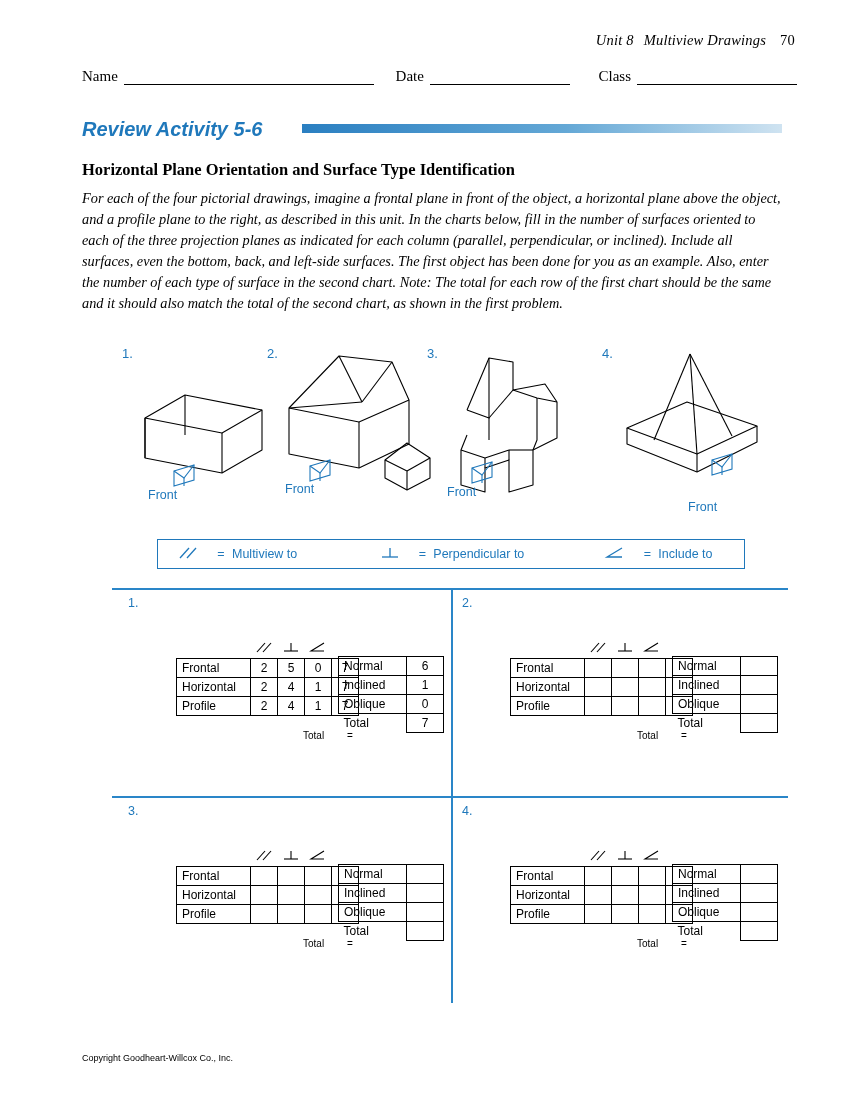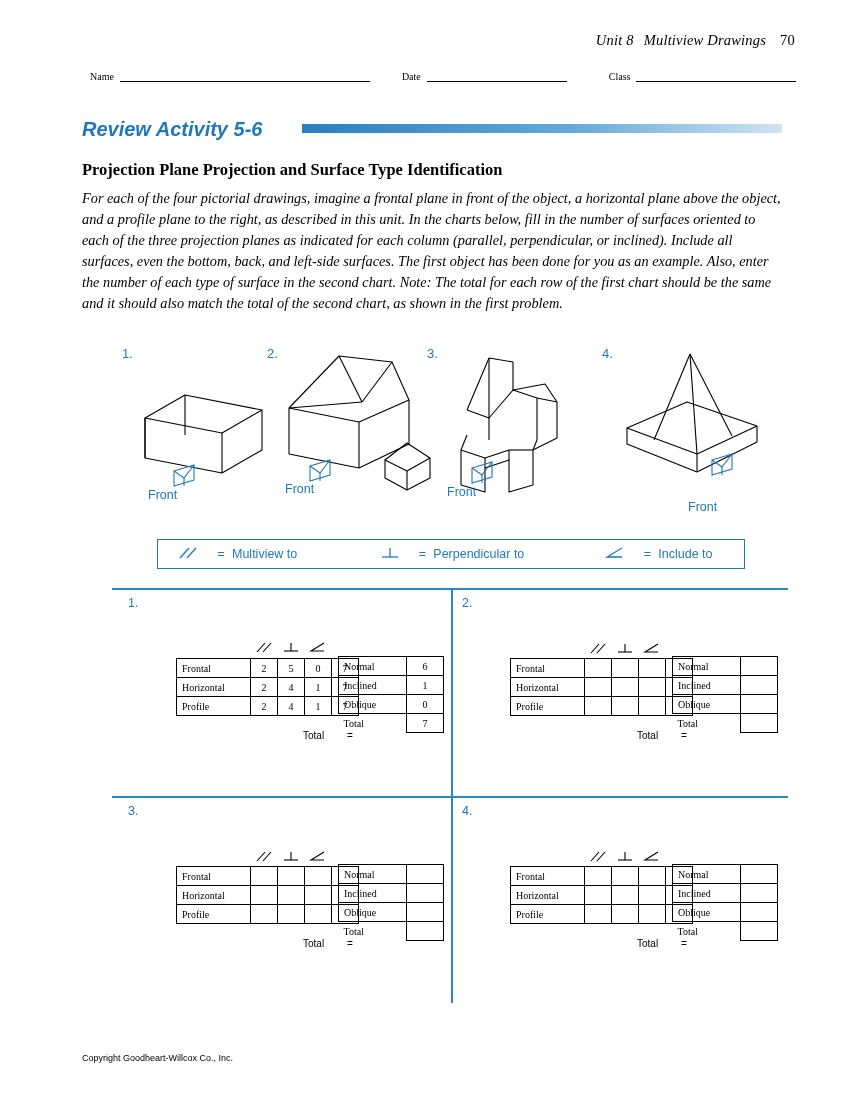--- a/index.html
+++ b/index.html
@@ -38,23 +38,22 @@
   }
   .running-head .unit {
     margin-right: 10px;
   }
 
   .name-row {
     position: absolute;
     left: 82px;
     top: 68px;
     width: 715px;
-    font-size: 10px;
+    font-size: 15px;
     display: flex;
-    margin-left: 8px;
   }
   .name-row .fld {
     display: inline-flex;
     align-items: flex-end;
   }
   .name-row .lbl {
     white-space: nowrap;
     padding-right: 6px;
   }
   .rule {
@@ -202,22 +201,22 @@
   .problem .pnum {
     position: absolute;
     left: 0;
     top: 0;
     font-family: "Liberation Sans", sans-serif;
     font-size: 12.5px;
     color: #1f78bb;
   }
   table.grid {
     border-collapse: collapse;
-    font-family: Liberation Serif, serif;
-    font-size: 10px;
+    font-family: Liberation Sans, sans-serif;
+    font-size: 12px;
   }
   table.grid td, table.grid th {
     border: 1px solid #000;
     height: 18px;
     padding: 0;
     text-align: center;
     font-weight: normal;
   }
   .main-table {
     position: absolute;
@@ -292,21 +291,21 @@
     </span>
   </div>
 
   <div class="title-wrap">
     <div class="title-bar">
       <div class="bar"></div>
     </div>
     <div class="activity-title">Review Activity 5-6</div>
   </div>
 
-  <div class="subtitle">Projection Plane Projection and Surface Type Identification</div>
+  <div class="subtitle">Horizontal Plane Orientation and Surface Type Identification</div>
 
   <div class="instructions">For each of the four pictorial drawings, imagine a frontal plane in front of the object, a horizontal plane above the object, and a profile plane to the right, as described in this unit. In the charts below, fill in the number of surfaces oriented to each of the three projection planes as indicated for each column (parallel, perpendicular, or inclined). Include all surfaces, even the bottom, back, and left-side surfaces. The first object has been done for you as an example. Also, enter the number of each type of surface in the second chart. Note: The total for each row of the first chart should be the same and it should also match the total of the second chart, as shown in the first problem.</div>
 
   <div class="pictorials">
 
     <div class="pic" style="left:40px;">
       <span class="num">1.</span>
       <svg width="175" height="190" viewBox="0 0 175 190">
         <g fill="none" stroke="#000" stroke-width="1.1" stroke-linejoin="round">
           <polygon points="23,78 63,55 140,70 140,110 100,133 23,118"></polygon>

